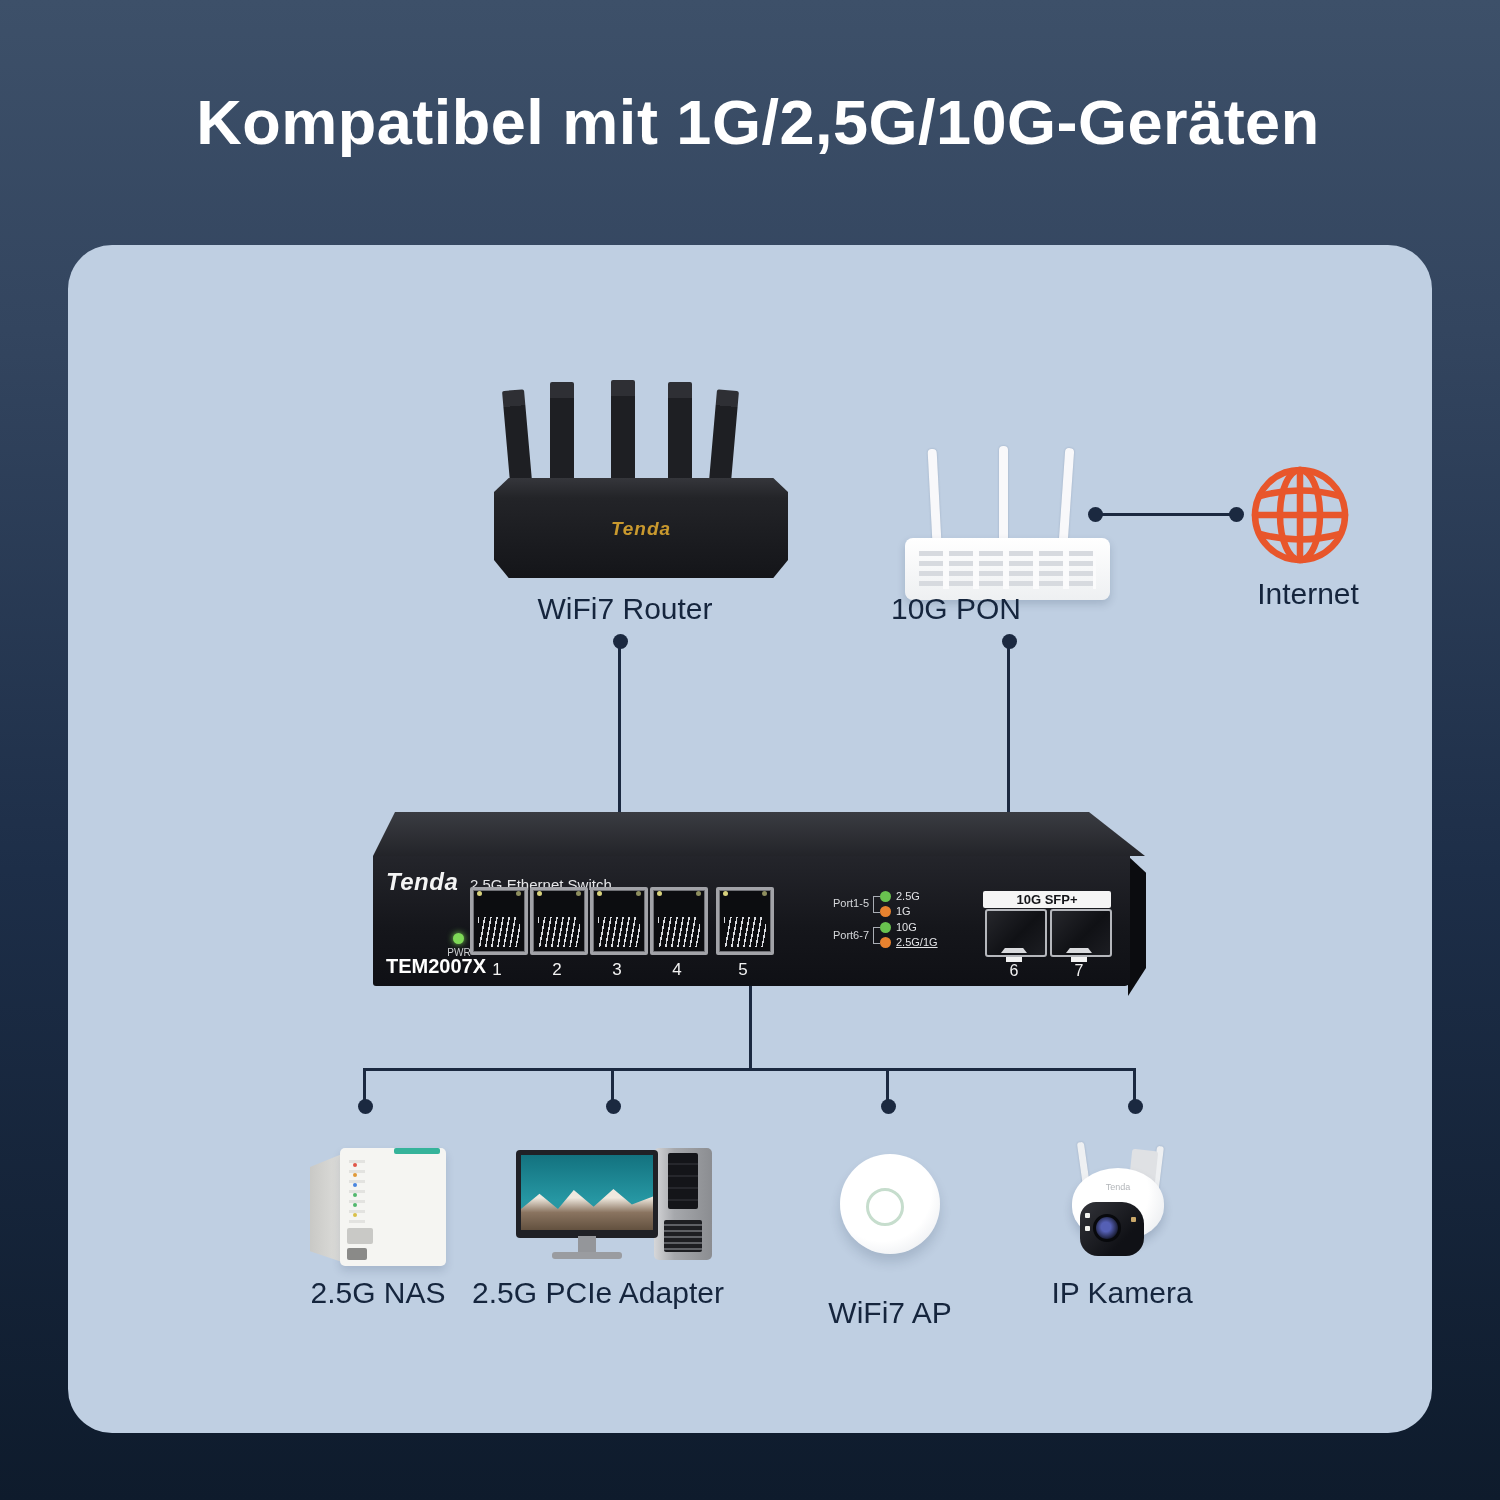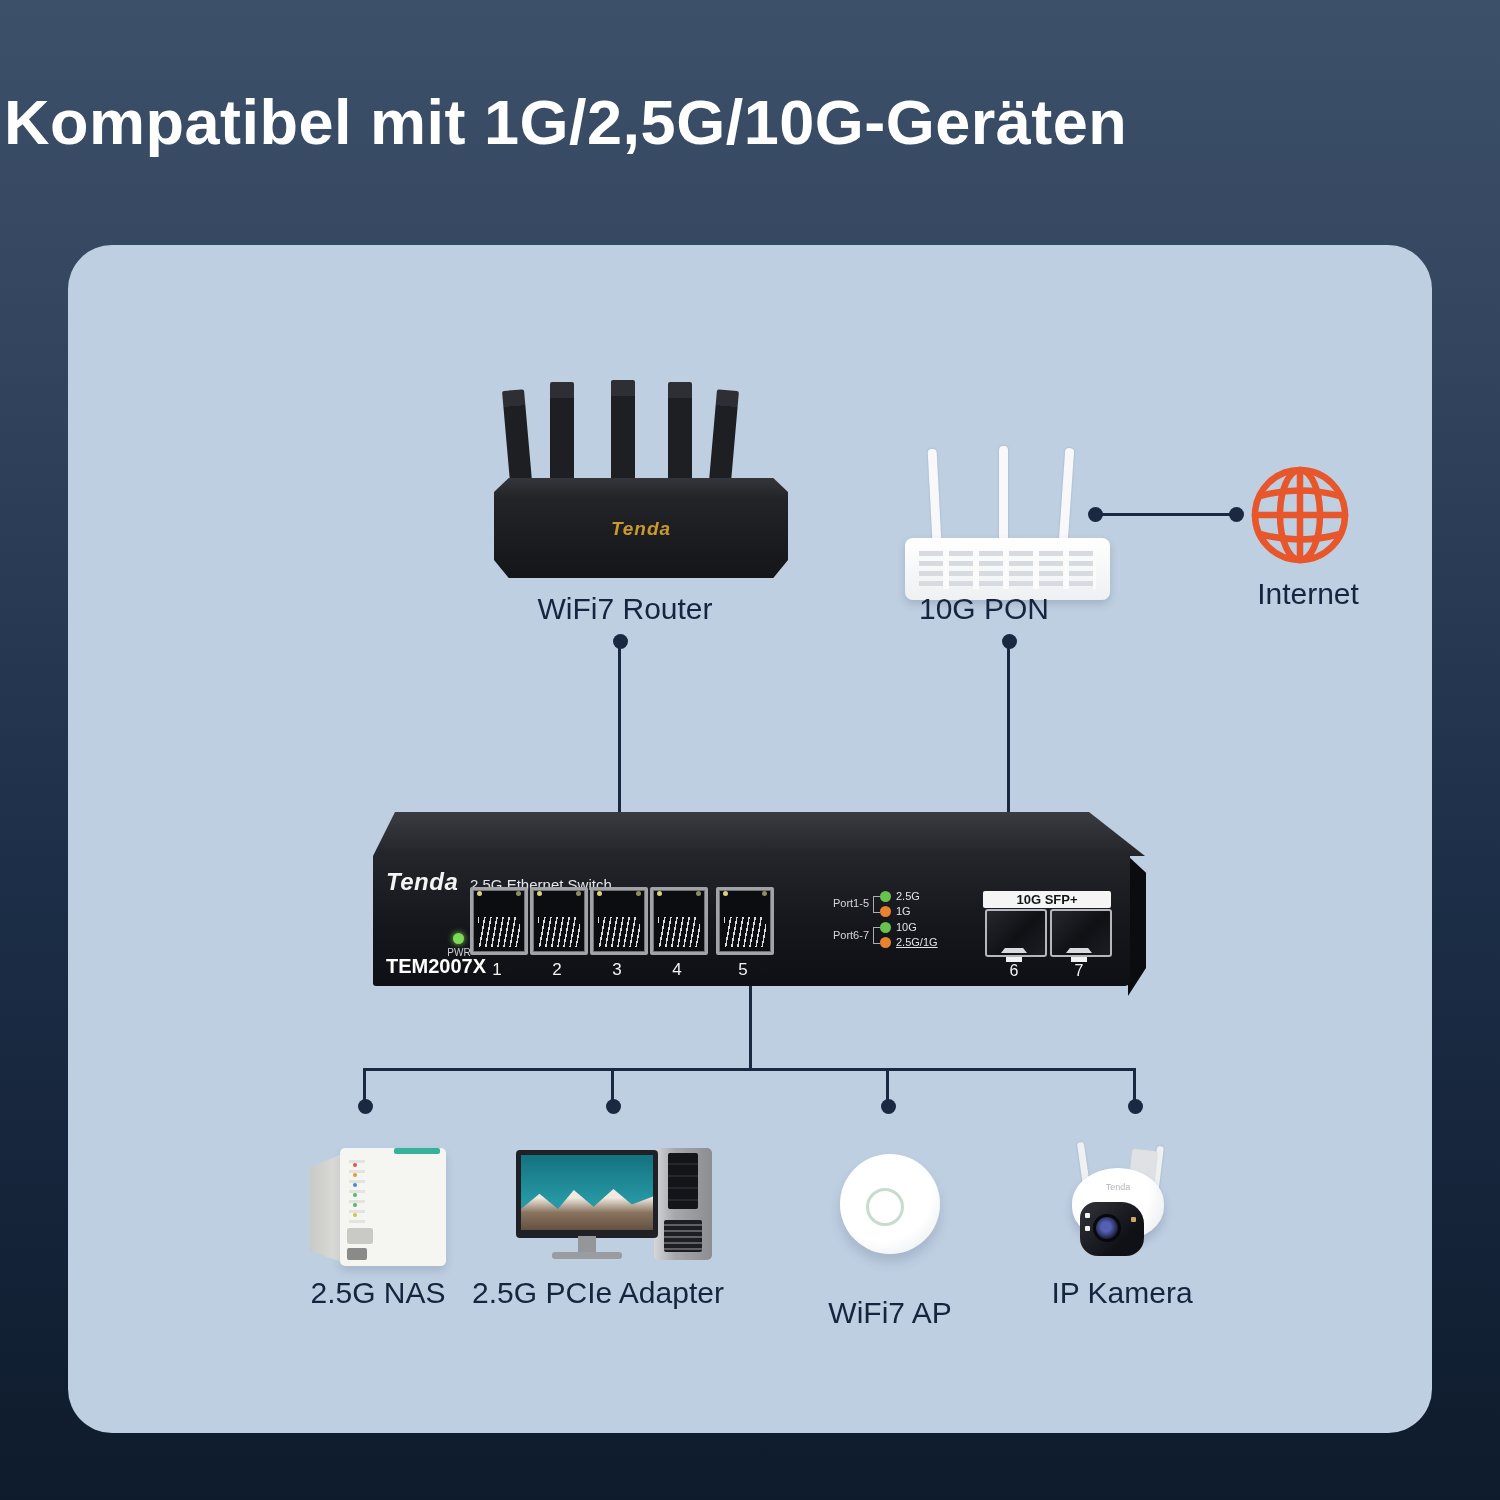--- a/index.html
+++ b/index.html
@@ -4,21 +4,21 @@
 <style>
   html,body{margin:0;padding:0;}
   body{
     width:1500px;height:1500px;position:relative;overflow:hidden;
     font-family:"Liberation Sans", sans-serif;
     background:linear-gradient(180deg,#3d5069 0%,#33455f 22%,#1d2e48 58%,#0e1b2c 100%);
   }
 
   
   .title{
-    position:absolute;left:4px;right:0;top:86px;text-align:left;
+    position:absolute;left:16px;right:0;top:86px;text-align:center;
     font-size:63px;font-weight:800;color:#ffffff;letter-spacing:.5px;
   }
 
   
   .card{
     position:absolute;left:68px;top:245px;width:1364px;height:1188px;
     background:#bfcfe2;border-radius:44px;
   }
 
   
@@ -188,21 +188,21 @@
 <div class="dev-label" style="left:625px;top:592px;">WiFi7 Router</div>
 
 <div>
   <div class="p-ant" style="left:930px;top:449px;width:9px;height:94px;transform:rotate(-3deg);"></div>
   <div class="p-ant" style="left:999px;top:446px;width:9px;height:96px;"></div>
   <div class="p-ant" style="left:1062px;top:448px;width:9px;height:95px;transform:rotate(4deg);"></div>
   <div class="p-body">
     <div class="p-vents"></div>
   </div>
 </div>
-<div class="dev-label" style="left:984px;top:592px;">10G PON</div>
+<div class="dev-label" style="left:956px;top:592px;">10G PON</div>
 
 <svg class="globe" viewBox="0 0 104 104">
   <g fill="none" stroke="#e8562b" stroke-width="6.5" stroke-linecap="round">
     <circle cx="52" cy="52" r="45"></circle>
     <ellipse cx="52" cy="52" rx="20" ry="45"></ellipse>
     <line x1="52" y1="7" x2="52" y2="97"></line>
     <line x1="7" y1="52" x2="97" y2="52"></line>
     <path d="M 12,33 Q 52,22 92,33"></path>
     <path d="M 12,71 Q 52,82 92,71"></path>
   </g>

